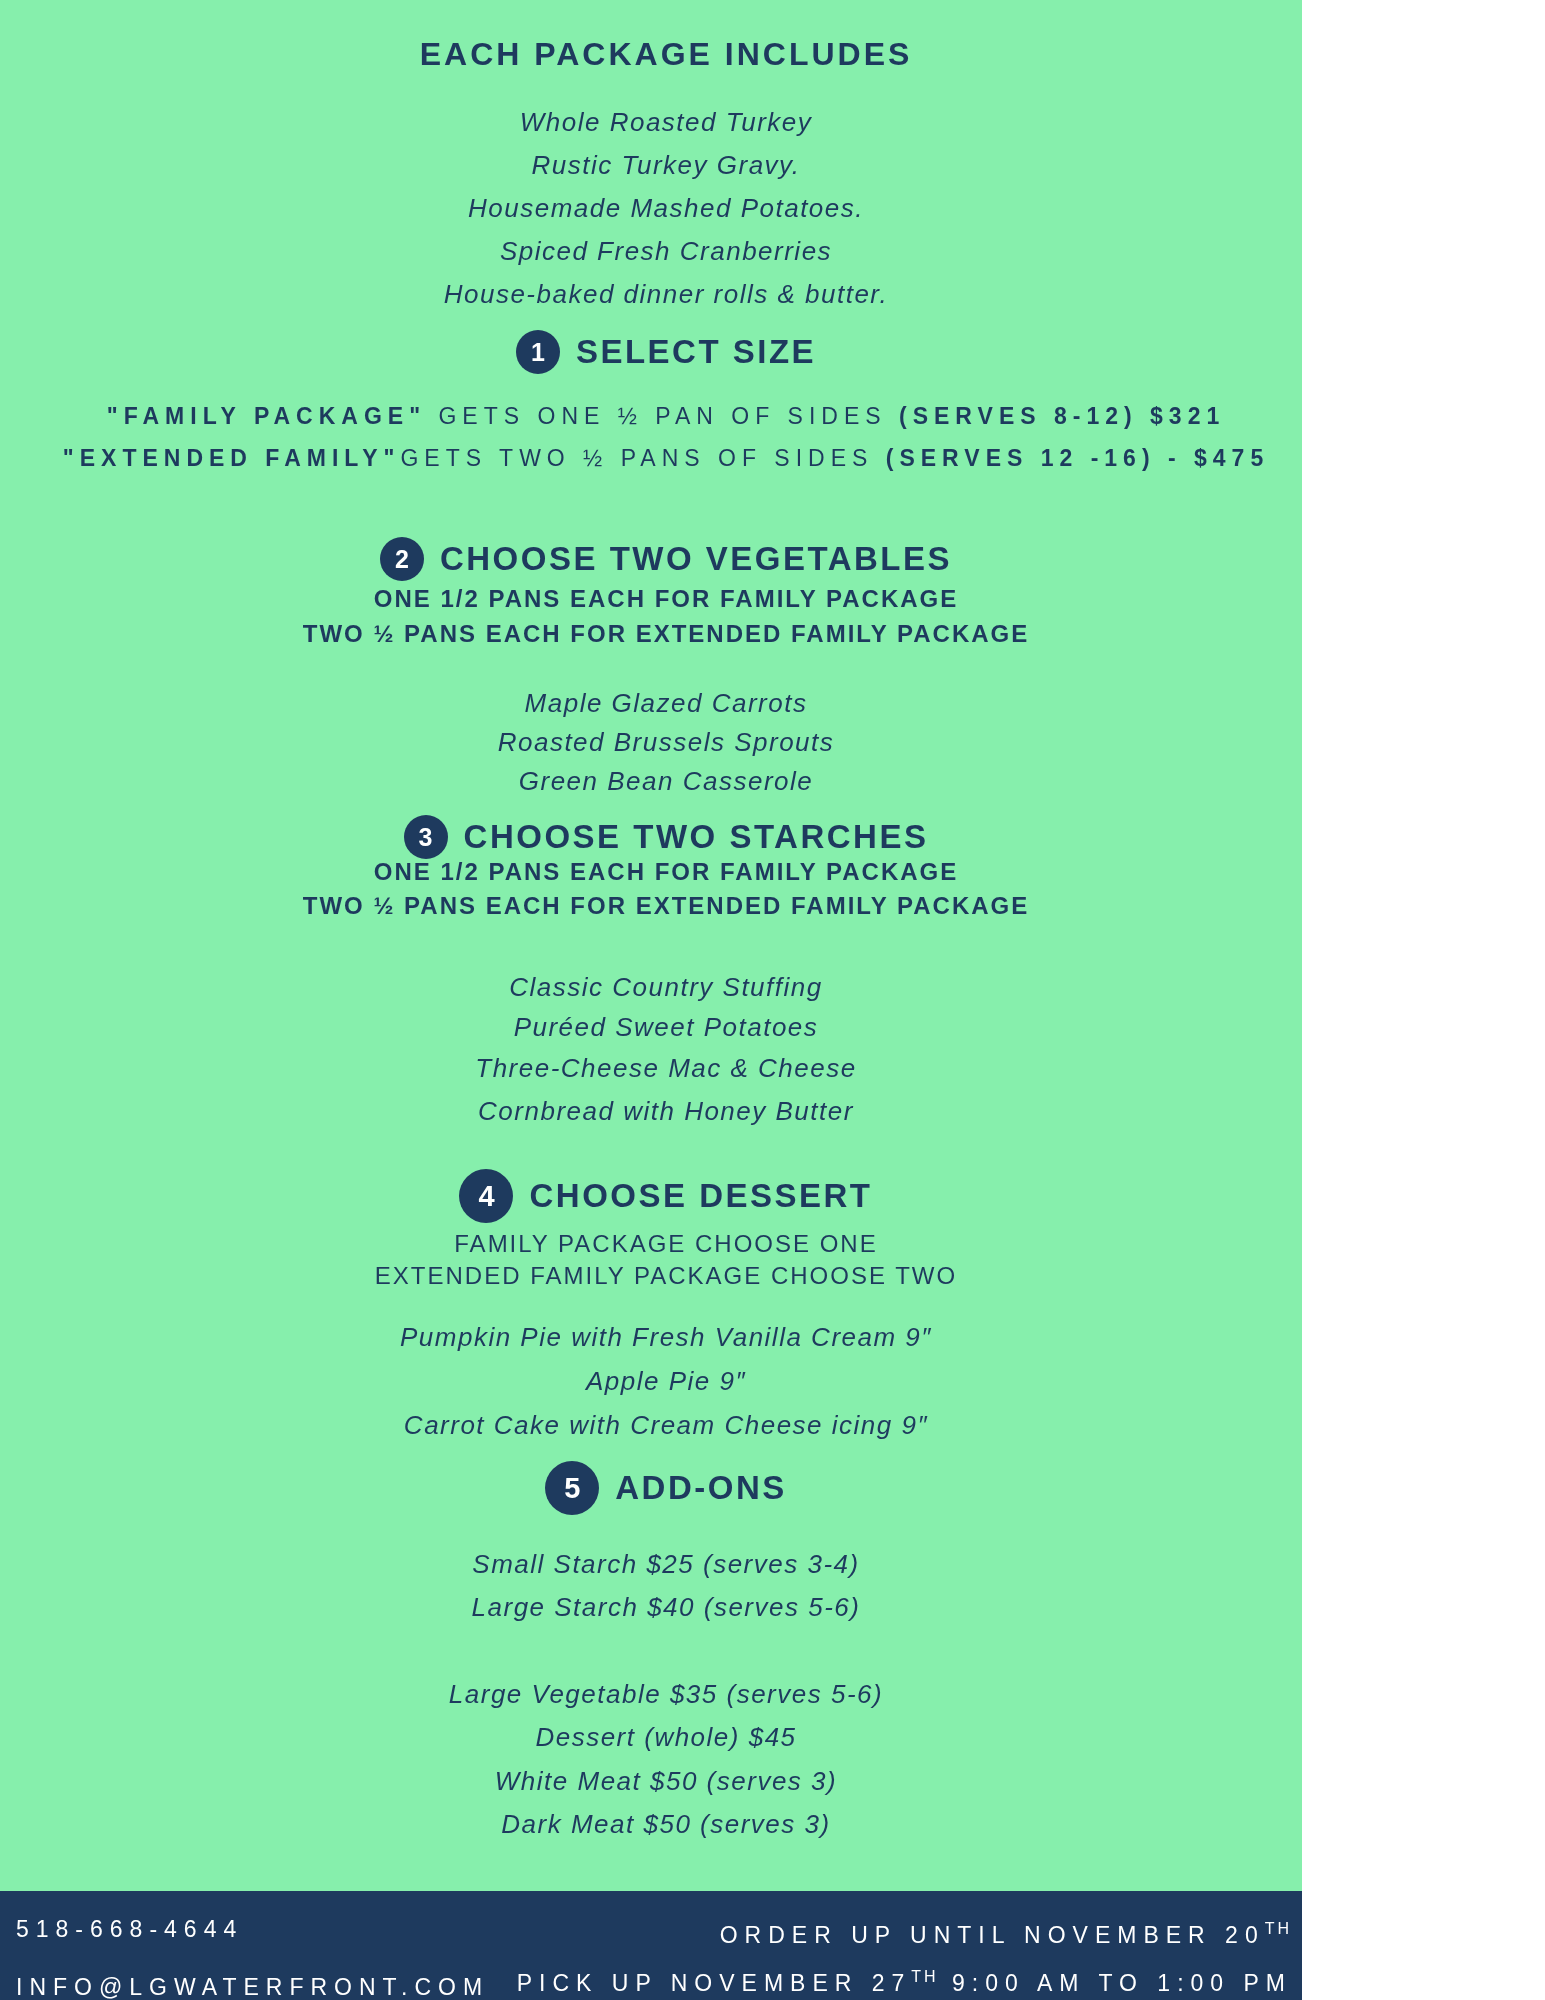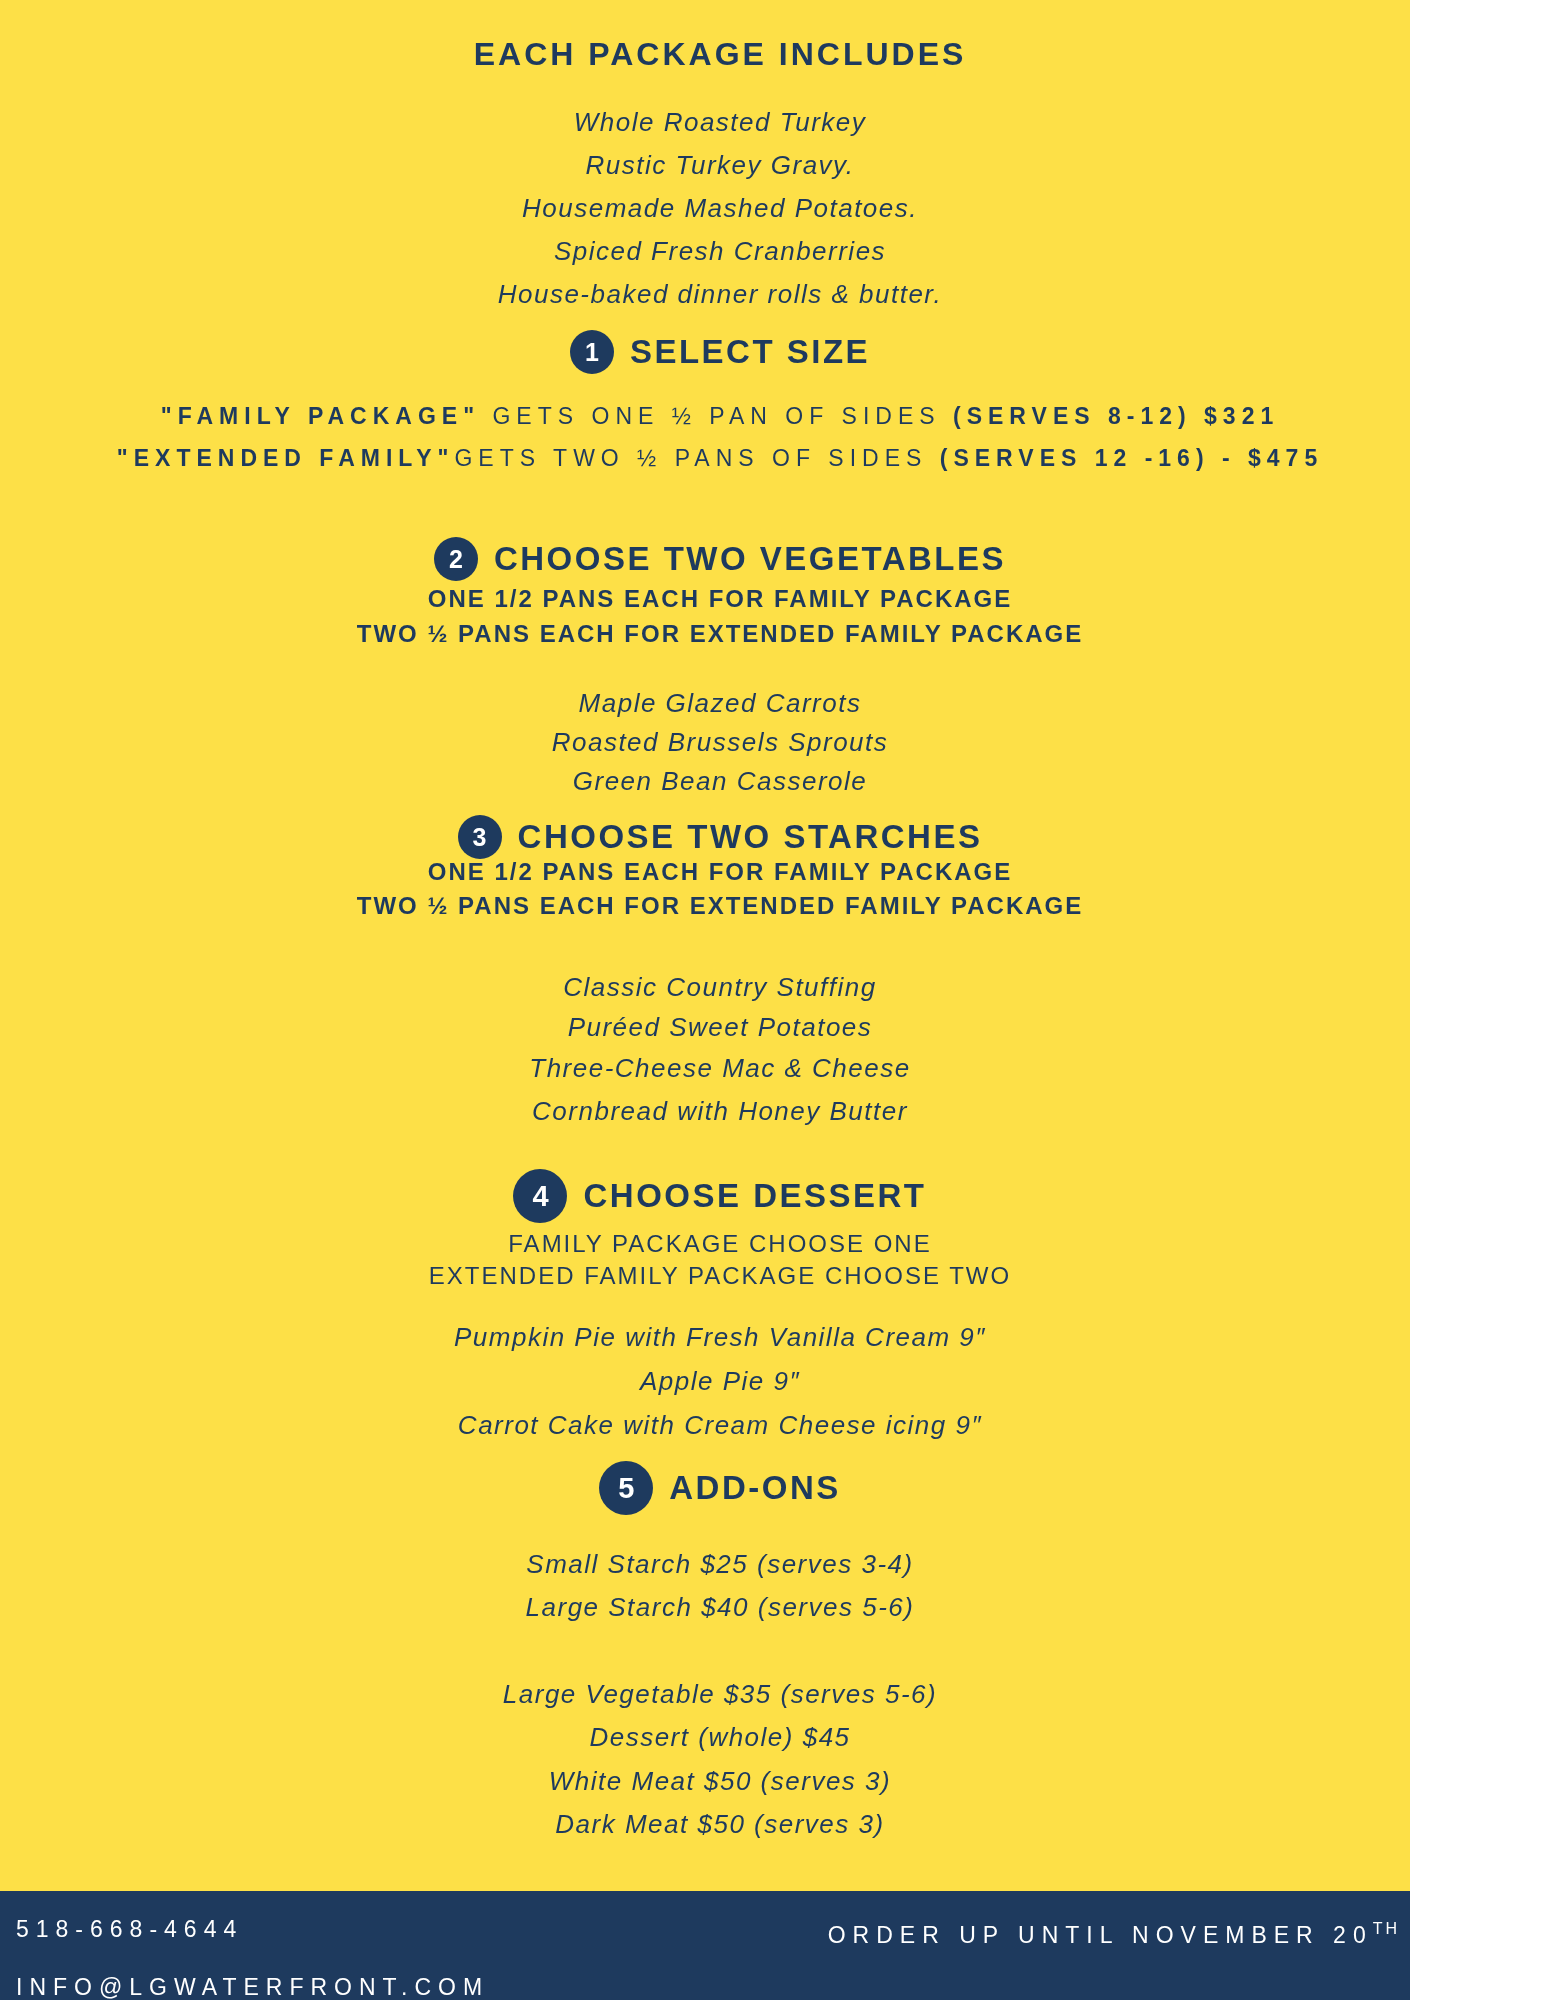--- a/index.html
+++ b/index.html
@@ -1,19 +1,19 @@
 <!DOCTYPE html>
 <html><head>
 <meta charset="utf-8">
 <style>
   html,body{margin:0;padding:0;background:#ffffff;}
   .page{
     position:relative;
-    width:1410px;height:2000px;
-    background:#fde047;
+    width:1302px;height:2000px;
+    background:#86efac;
     font-family:"Liberation Sans", sans-serif;
     color:#1e3a5e;
     overflow:hidden;
   }
   .abs{position:absolute;left:30px;right:0;text-align:center;}
   .menu-title{
     font-size:32px;font-weight:bold;letter-spacing:3px;
     color:#1e3a5e;
   }
   .item-line{
@@ -126,16 +126,17 @@
   <div class="abs item-line" style="top:1764px">White Meat $50 (serves 3)</div>
   <div class="abs item-line" style="top:1807px">Dark Meat $50 (serves 3)</div>
 
   <div class="footer">
     <div class="footer-left">
       <div class="f-line">518-668-4644</div>
       <div class="f-line">INFO@LGWATERFRONT.COM</div>
     </div>
     <div class="footer-right">
       <div class="f-line"><span>ORDER UP UNTIL NOVEMBER 20</span><span class="f-sup">TH</span></div>
+      <div class="f-line"><span>PICK UP NOVEMBER 27</span><span class="f-sup">TH</span><span> 9:00 AM TO 1:00 PM</span></div>
     </div>
   </div>
 
 </div>
 
 </body></html>

